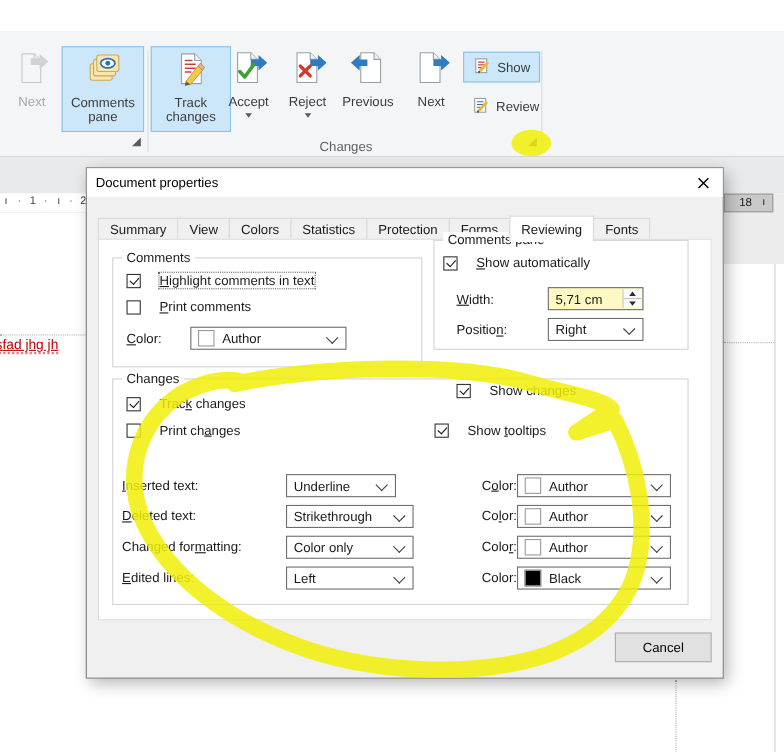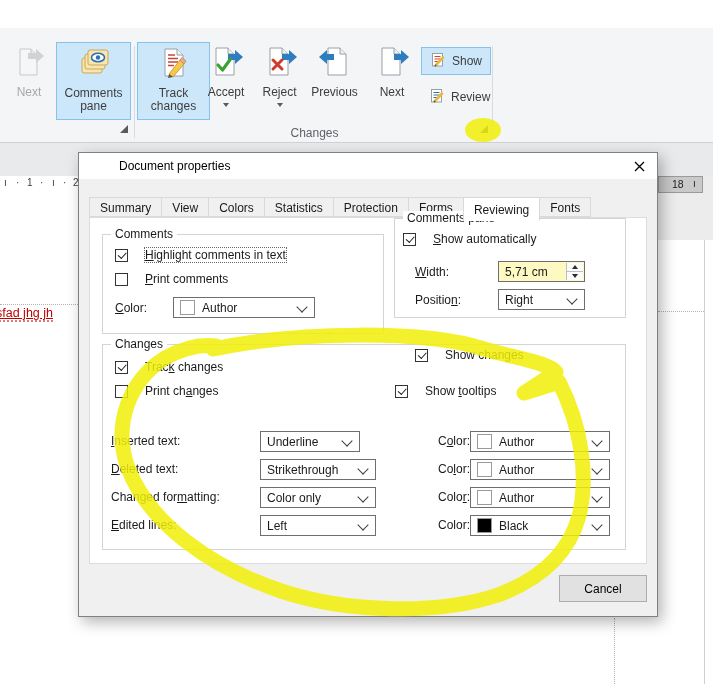--- a/index.html
+++ b/index.html
@@ -33,23 +33,23 @@
   .dotline-h{position:absolute;border-top:1px dotted #b3b3b3;z-index:1;}
   .dotline-v{position:absolute;border-left:1px dotted #b0b0b0;z-index:1;}
   .pageedge{position:absolute;left:704px;top:240px;width:1px;height:444px;background:#cfcfcf;z-index:1;}
   .redtext-wrap{position:absolute;left:0;top:306px;width:78px;height:24px;overflow:hidden;z-index:1;}
   .redtext{position:absolute;left:-4px;top:0;font-size:12.5px;color:#c00000;text-decoration:underline;
            border-bottom:2px dotted #e07a7a;padding-bottom:0px;white-space:nowrap;}
   
   .dialog{position:absolute;left:78px;top:152px;width:580px;height:465px;background:#f0f0f0;border:1px solid #808080;
           box-sizing:border-box;box-shadow:4px 5px 14px rgba(0,0,0,.3);z-index:10;font-size:12px;}
   .titlebar{position:absolute;left:0;top:0;width:100%;height:26px;background:#ffffff;}
-  .title{position:absolute;left:8px;top:0;line-height:26px;font-size:12px;color:#000;margin-left:32px;}
+  .title{position:absolute;left:8px;top:0;line-height:26px;font-size:12px;color:#000;}
   .closebtn{position:absolute;right:8px;top:4px;width:20px;height:18px;display:flex;align-items:center;justify-content:center;}
-  .tabs{position:absolute;left:10px;top:44px;display:flex;align-items:flex-start;height:21px;}
+  .tabs{position:absolute;left:10px;top:44px;display:flex;align-items:center;height:21px;}
   .tab{background:#f0f0f0;border:1px solid #d9d9d9;padding:3px 10px 3px;font-size:12px;margin-right:-1px;height:20px;box-sizing:border-box;white-space:nowrap;}
   .tab.active{background:#fff;border-bottom:1px solid #fff;height:24px;padding-top:5px;position:relative;z-index:3;}
   .tabpage{position:absolute;left:10px;top:64px;width:558px;height:347px;background:#fff;border:1px solid #dcdcdc;box-sizing:border-box;z-index:2;}
   .group{position:absolute;border:1px solid #d4d4d4;}
   .legend{position:absolute;top:-8px;left:8px;background:#fff;padding:0 4px;font-size:12px;color:#1a1a1a;white-space:nowrap;}
   .cb{position:absolute;display:flex;align-items:center;gap:17px;height:16px;font-size:12px;white-space:nowrap;}
   .cb .box{width:13px;height:13px;background:#fff;border:1px solid #333;box-sizing:border-box;position:relative;flex:none;}
   .cb.checked .box::after{content:"";position:absolute;left:1.5px;top:2.5px;width:7px;height:3.5px;
         border-left:1.8px solid #1a1a1a;border-bottom:1.8px solid #1a1a1a;transform:rotate(-48deg);}
   .focusrect{outline:1px dotted #666;}

